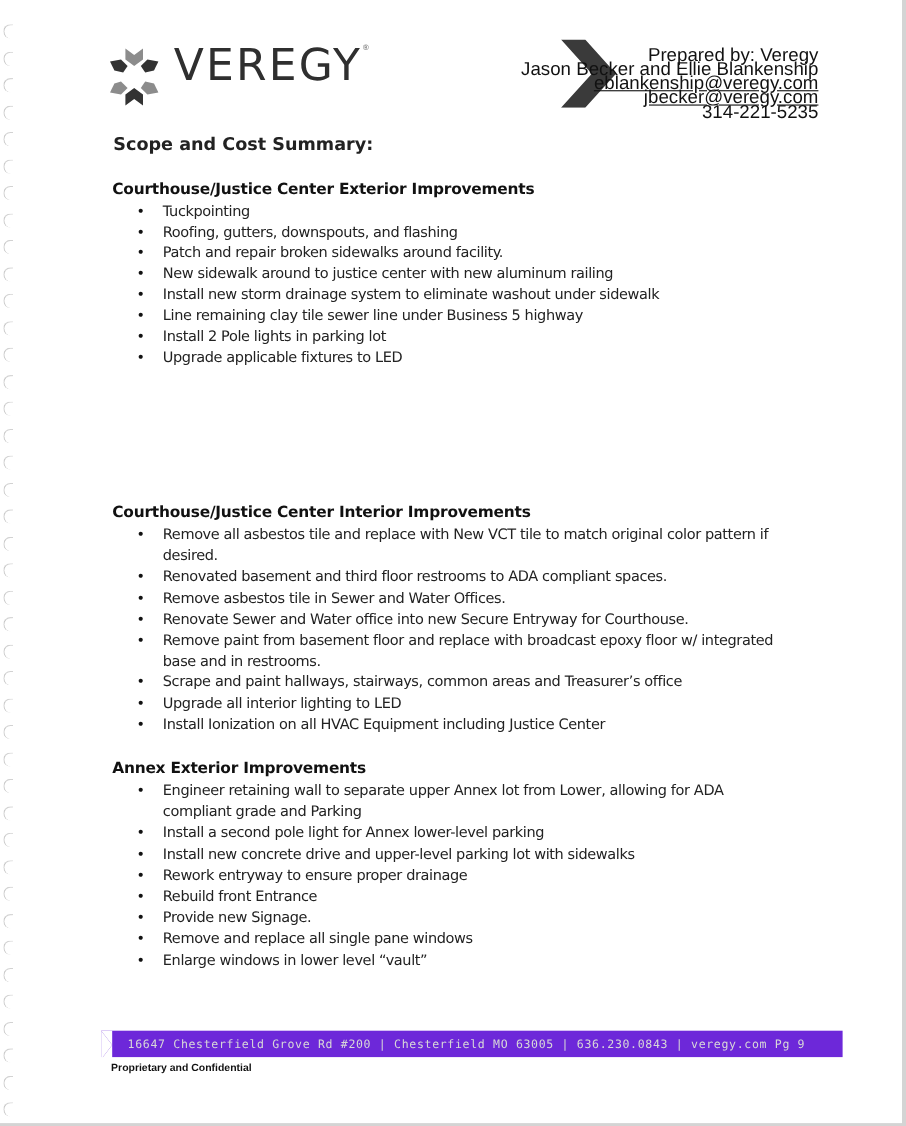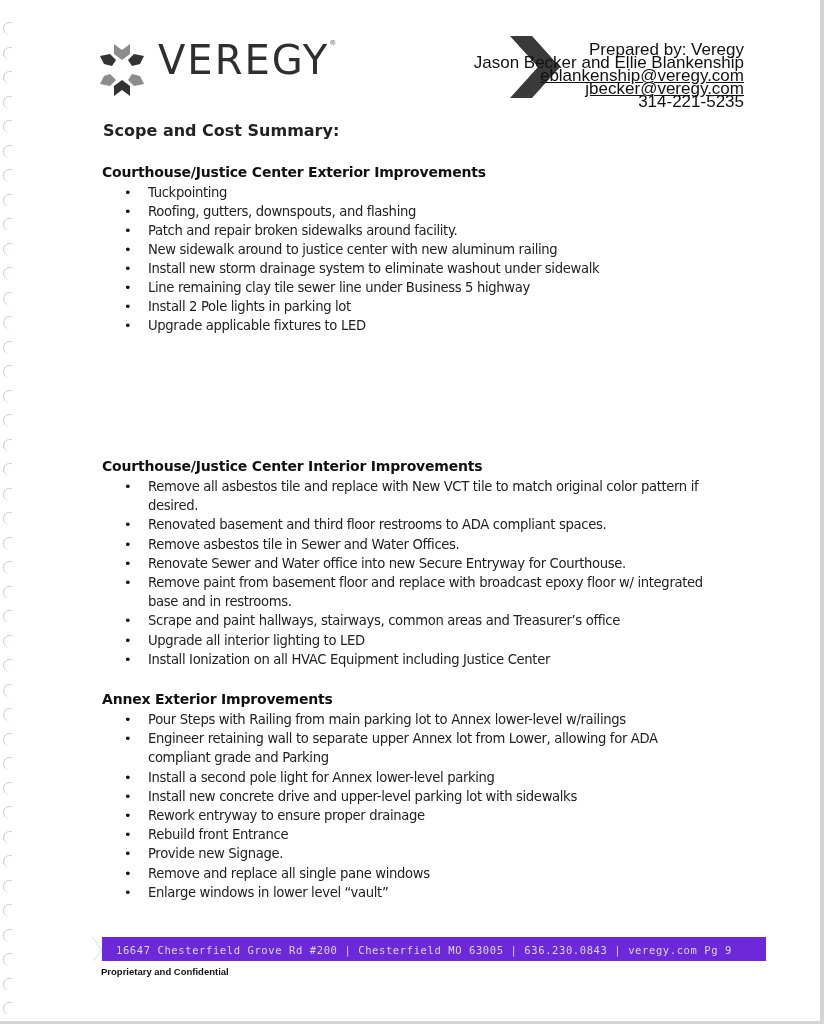--- a/index.html
+++ b/index.html
@@ -179,21 +179,20 @@
     <li>Remove paint from basement floor and replace with broadcast epoxy floor w/ integrated base and in restrooms.</li>
     <li>Scrape and paint hallways, stairways, common areas and Treasurer’s office</li>
     <li>Upgrade all interior lighting to LED</li>
     <li>Install Ionization on all HVAC Equipment including Justice Center</li>
   </ul>
 </div>
 
 <div class="section sec3">
   <h2>Annex Exterior Improvements</h2>
   <ul>
-    <li>Pour Steps with Railing from main parking lot to Annex lower-level w/railings</li>
     <li>Engineer retaining wall to separate upper Annex lot from Lower, allowing for ADA compliant grade and Parking</li>
     <li>Install a second pole light for Annex lower-level parking</li>
     <li>Install new concrete drive and upper-level parking lot with sidewalks</li>
     <li>Rework entryway to ensure proper drainage</li>
     <li>Rebuild front Entrance</li>
     <li>Provide new Signage.</li>
     <li>Remove and replace all single pane windows</li>
     <li>Enlarge windows in lower level “vault”</li>
   </ul>
 </div>

